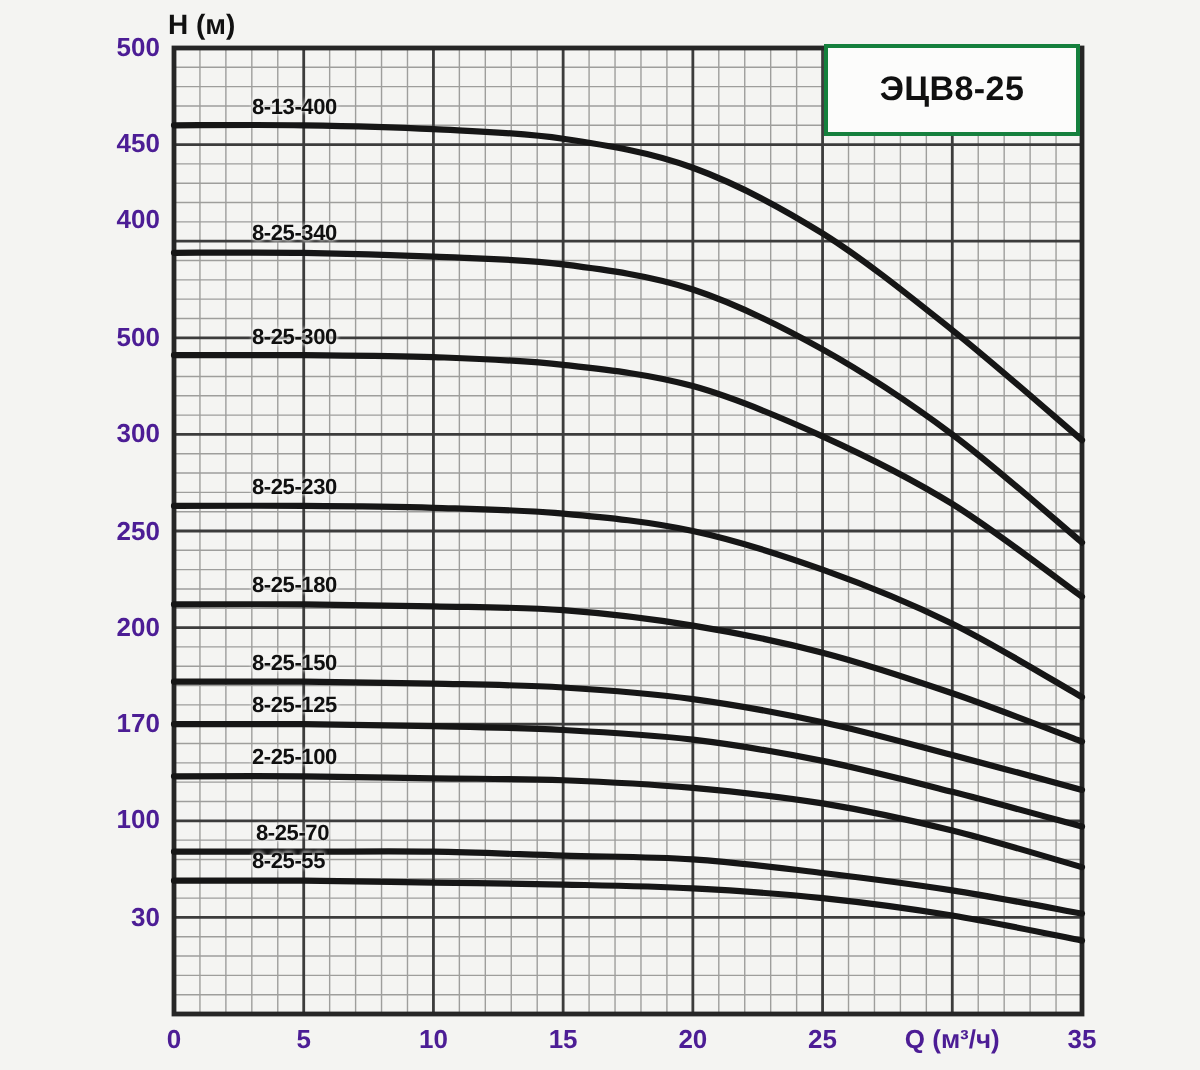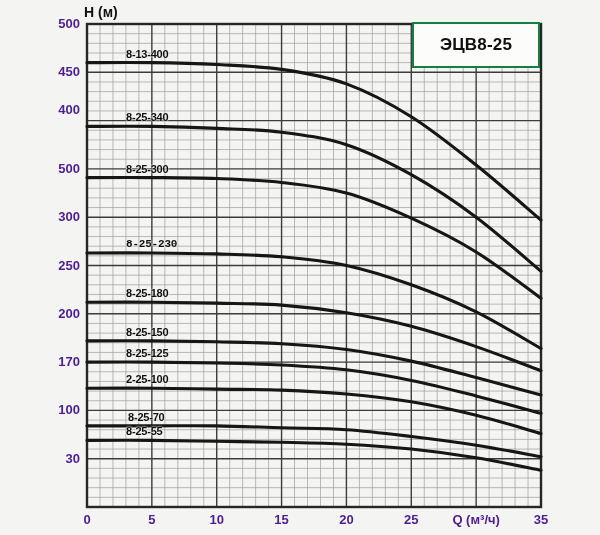--- a/index.html
+++ b/index.html
@@ -154,21 +154,21 @@
       <div class="tick xtick" style="left: 241.571px; top: 513px;">15</div>
       <div class="tick xtick" style="left: 306.429px; top: 513px;">20</div>
       <div class="tick xtick" style="left: 371.286px; top: 513px;">25</div>
       <div class="tick xtick" style="left: 436.143px; top: 513px;">Q (м³/ч)</div>
       <div class="tick xtick" style="left: 501px; top: 513px;">35</div>
     </div>
   <div id="label-layer">
       <div class="curve-label" style="left: 126px; top: 47.64px;">8-13-400</div>
       <div class="curve-label" style="left: 126px; top: 111.396px;">8-25-340</div>
       <div class="curve-label" style="left: 126px; top: 162.594px;">8-25-300</div>
-      <div class="curve-label" style="left: 126px; top: 237.942px; font-family: Liberation Mono, monospace;">8-25-230</div>
+      <div class="curve-label" style="left: 126px; top: 237.942px;">8-25-230</div>
       <div class="curve-label" style="left: 126px; top: 287.208px;">8-25-180</div>
       <div class="curve-label" style="left: 126px; top: 325.848px;">8-25-150</div>
       <div class="curve-label" style="left: 126px; top: 347.1px;">8-25-125</div>
       <div class="curve-label" style="left: 126px; top: 373.182px;">2-25-100</div>
       <div class="curve-label" style="left: 128px; top: 410.856px;">8-25-70</div>
       <div class="curve-label" style="left: 126px; top: 425.346px;">8-25-55</div>
     </div>
   <div id="title-box">
     <span>ЭЦВ8-25</span>
   </div>

